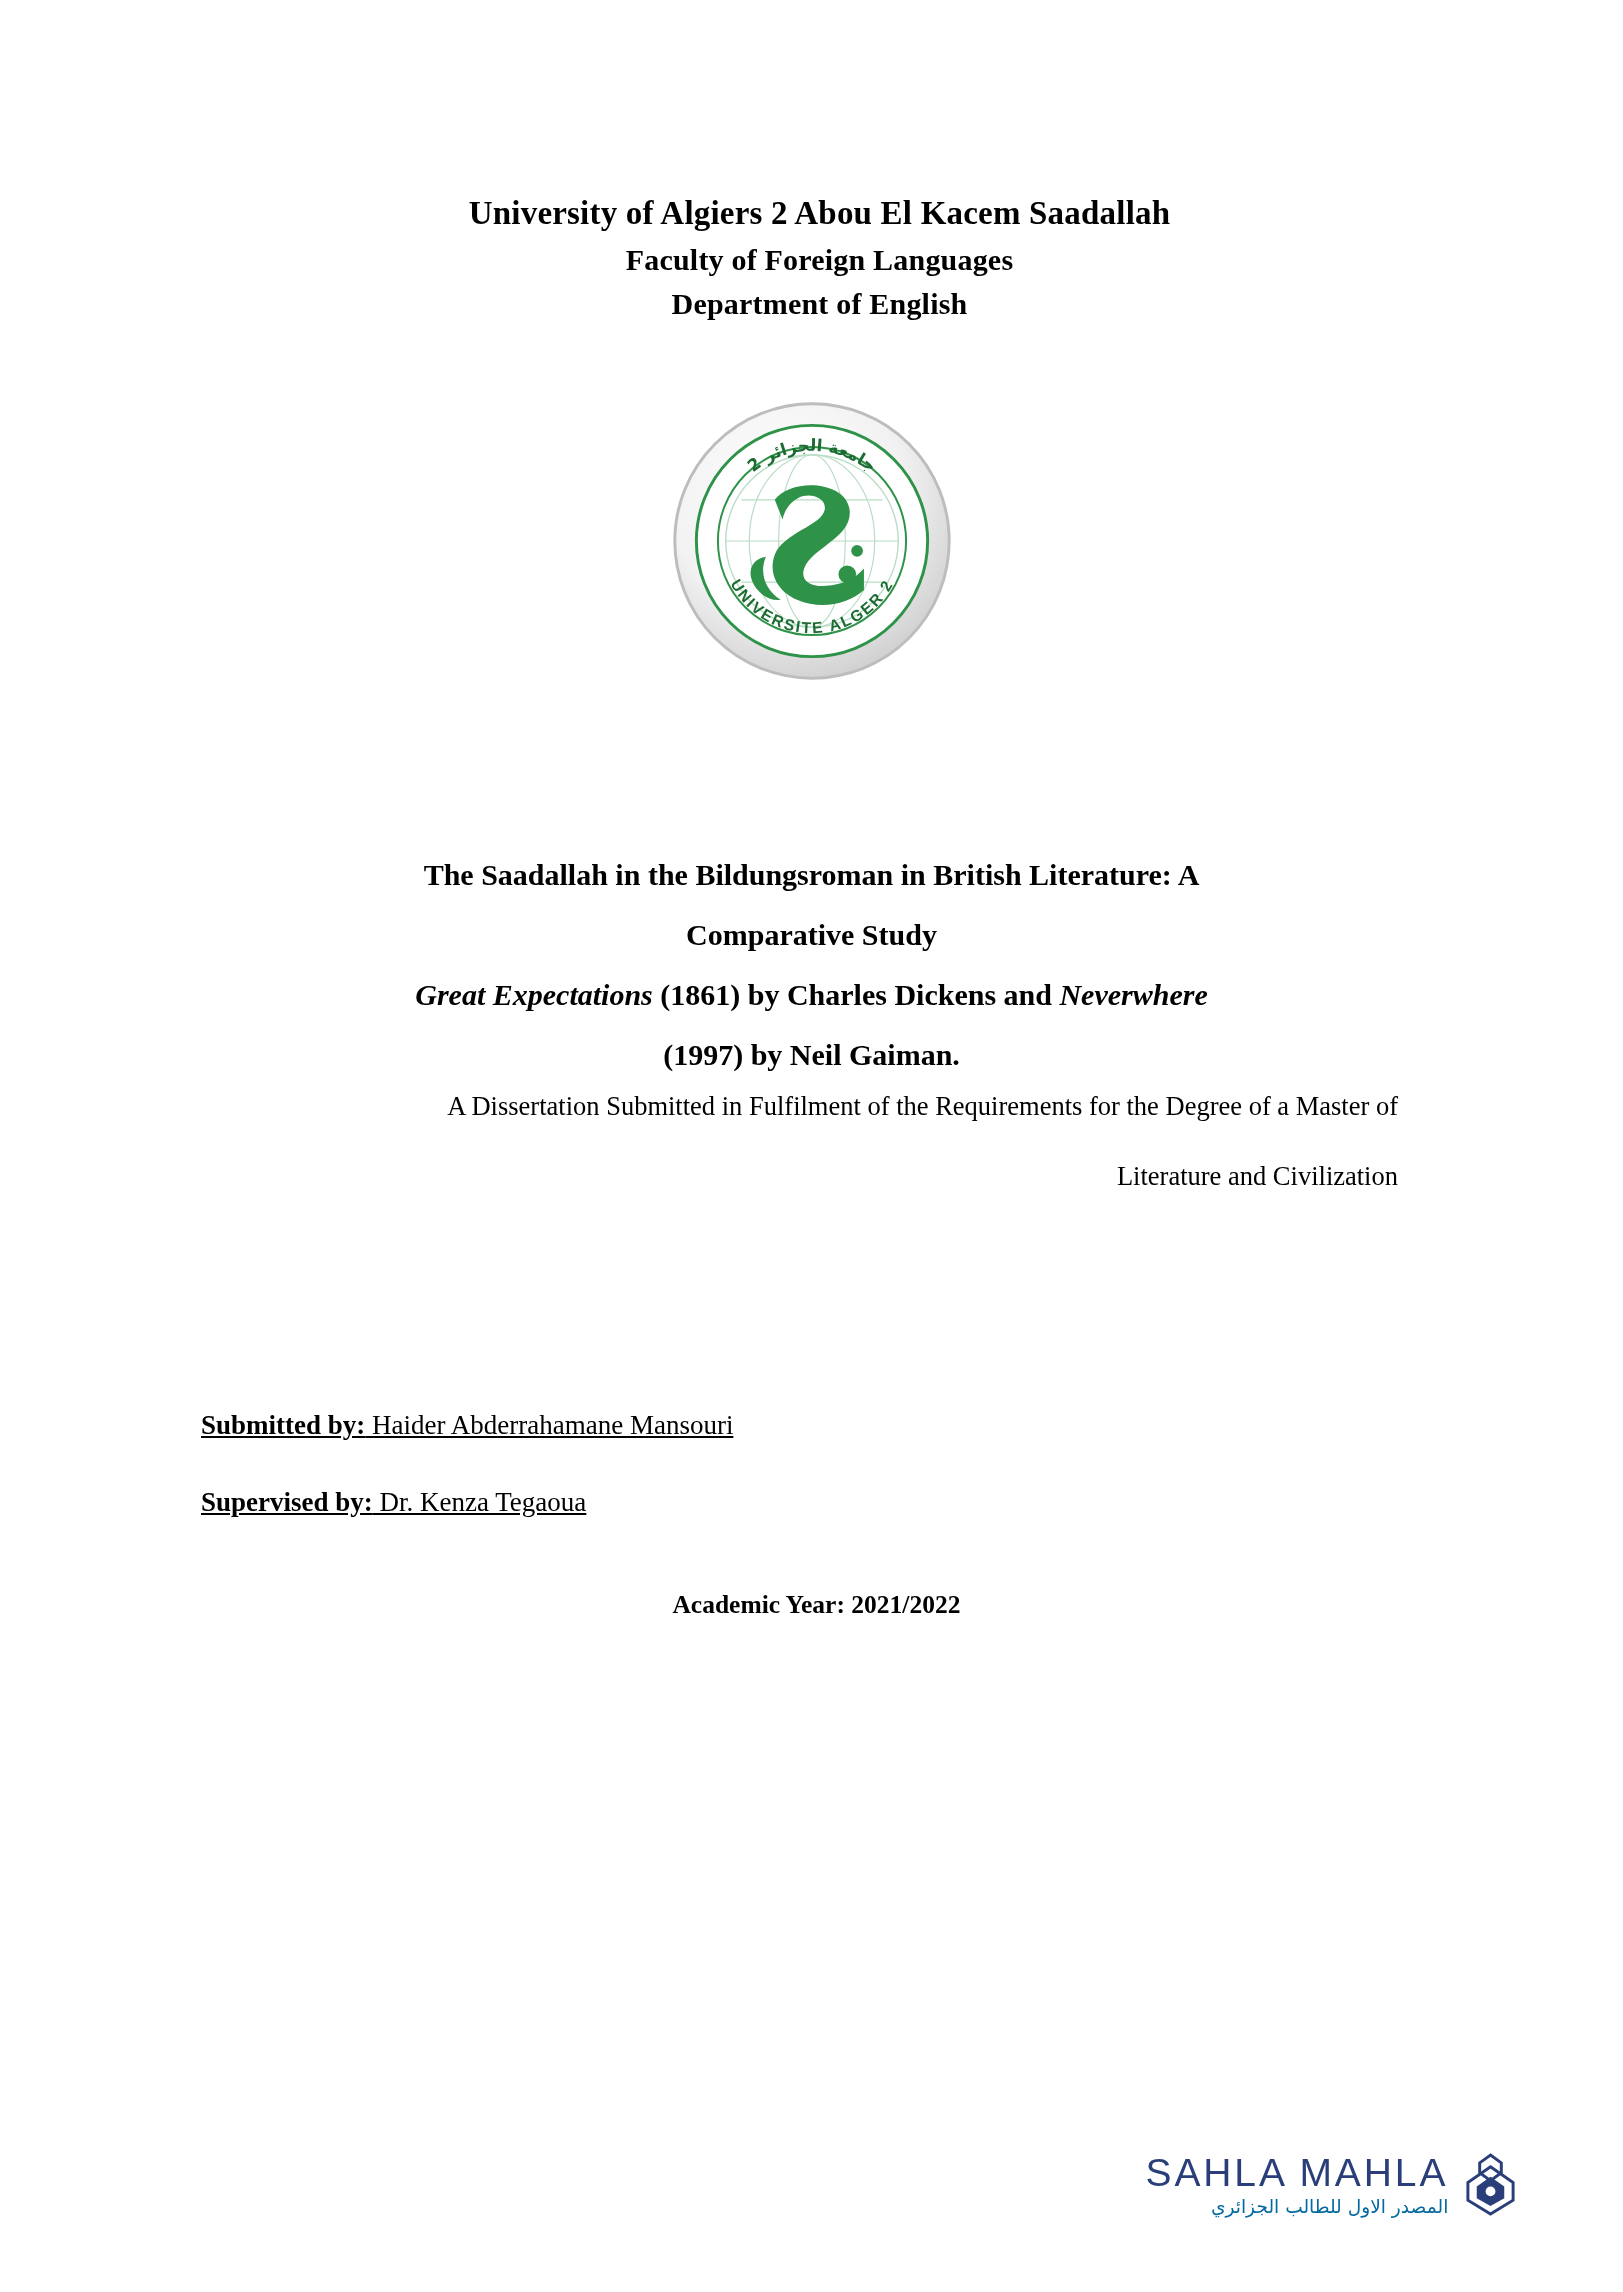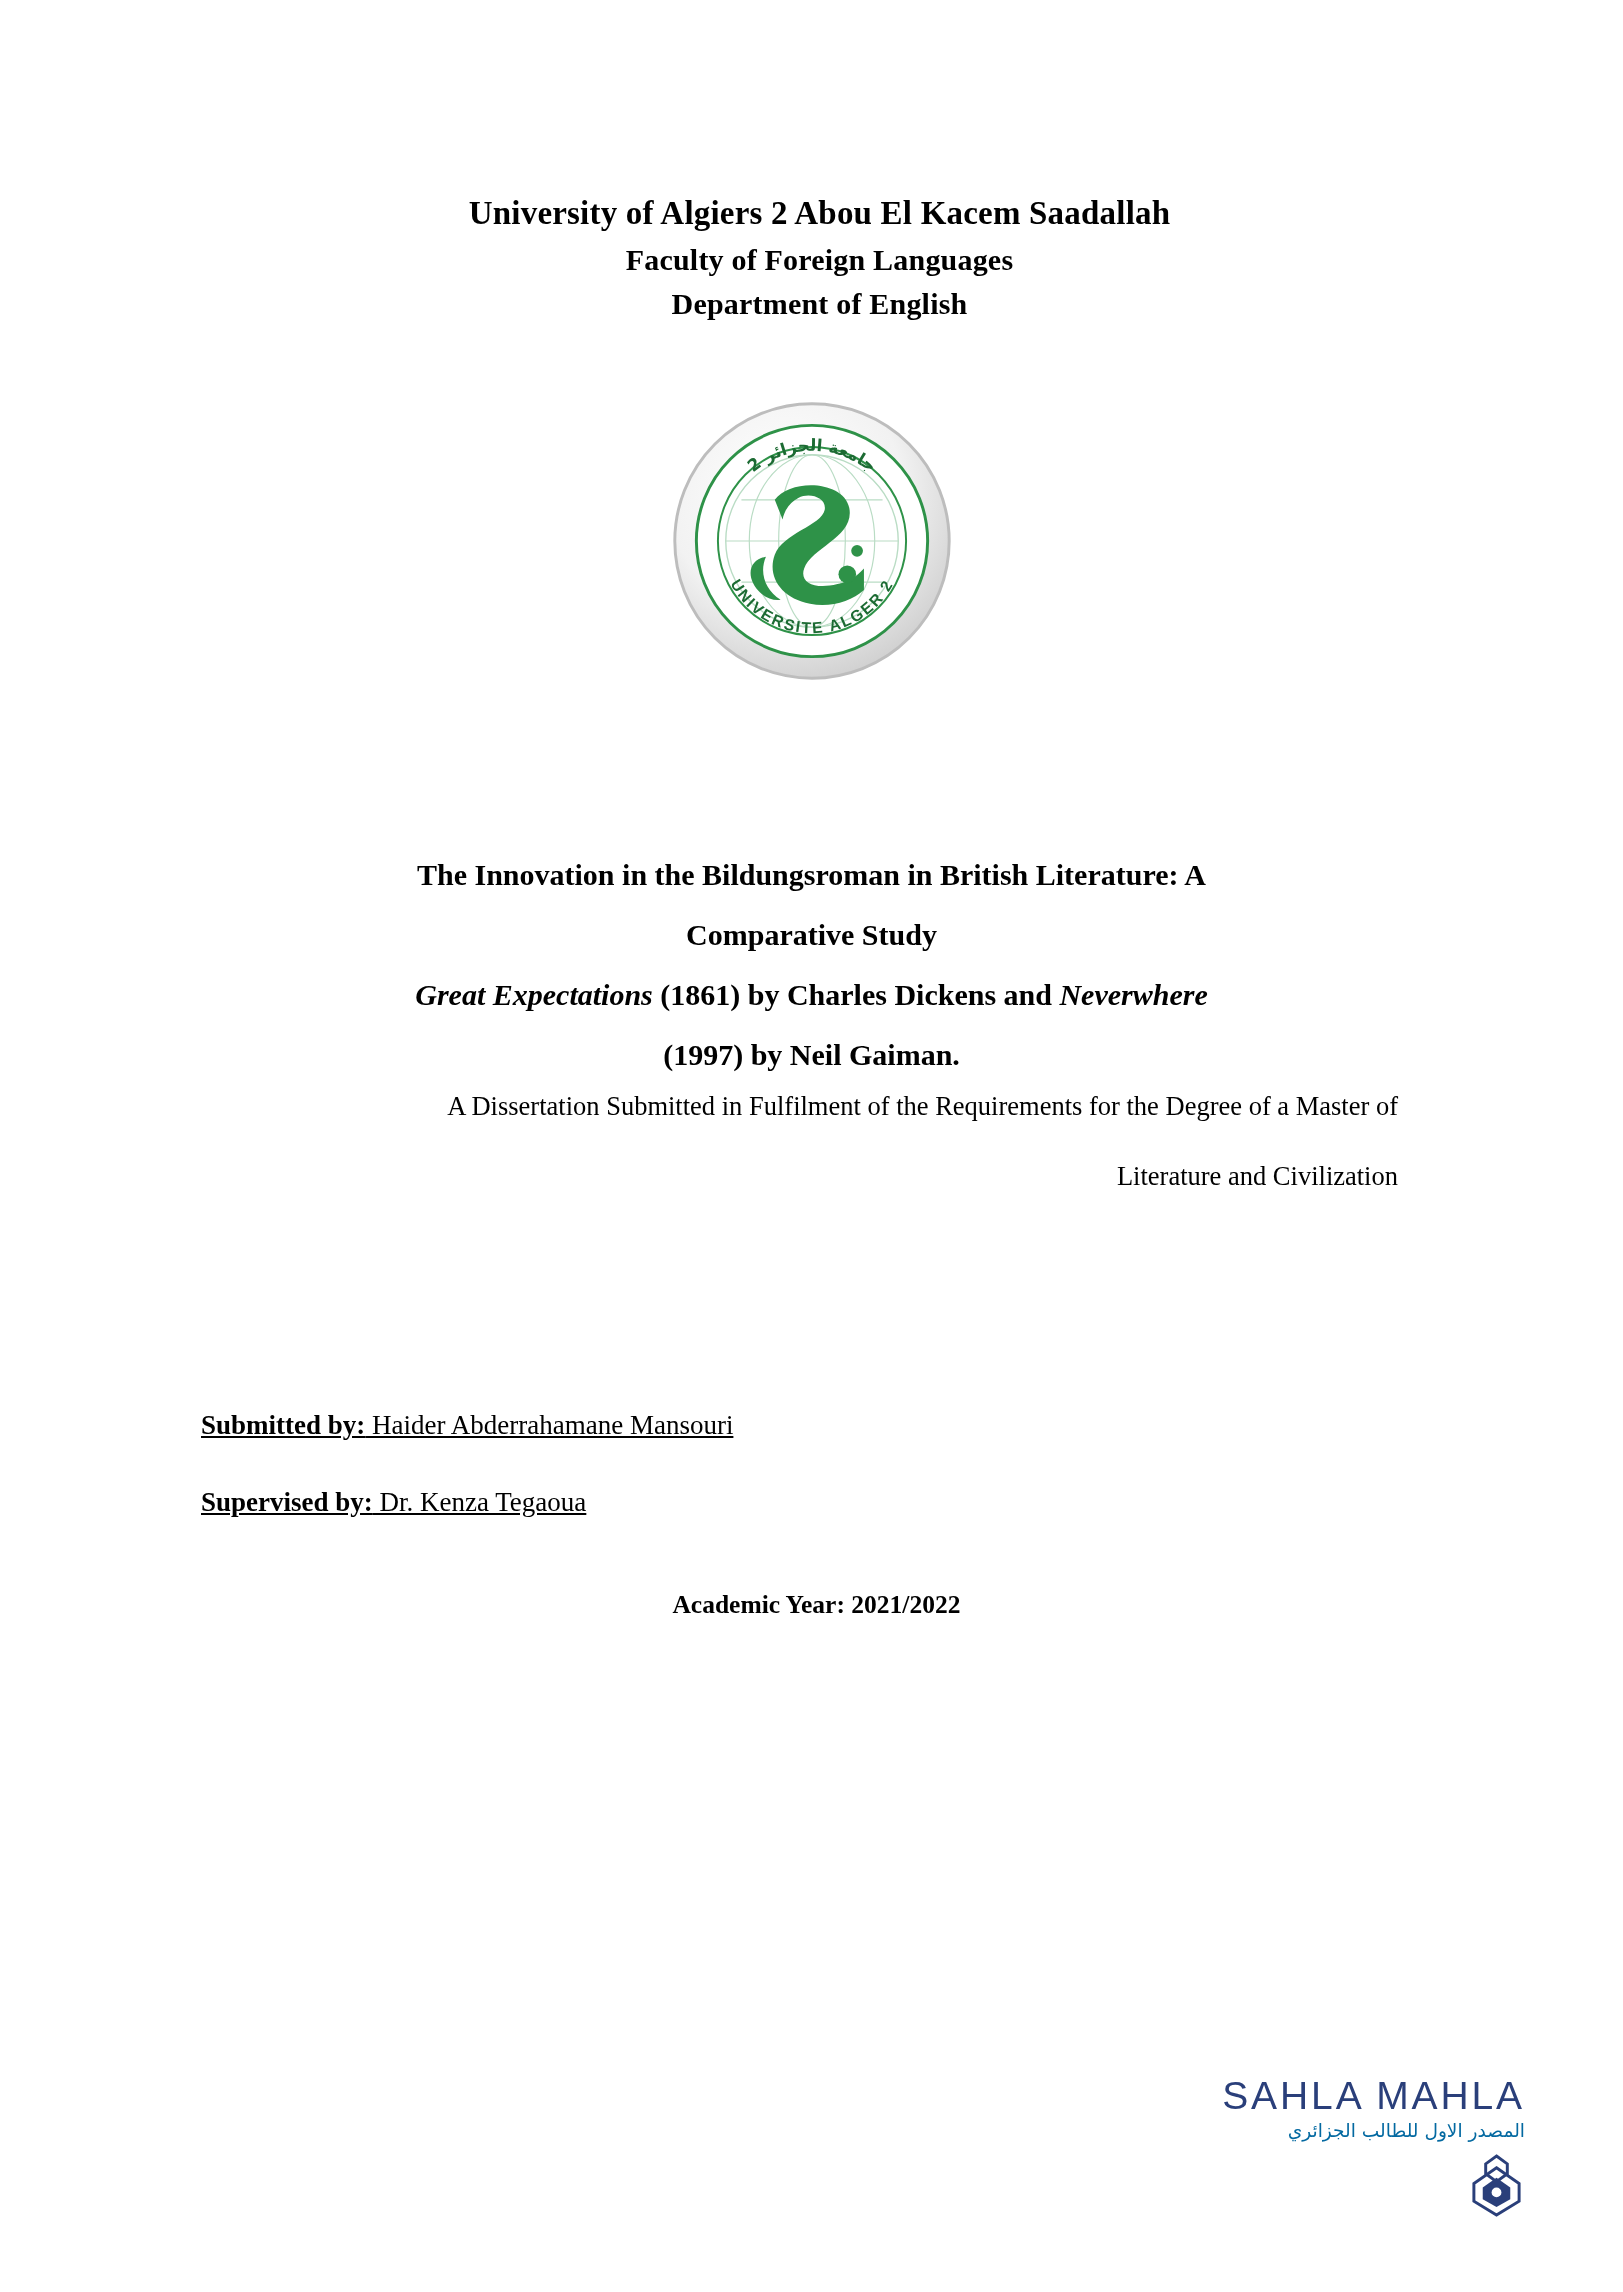--- a/index.html
+++ b/index.html
@@ -95,26 +95,25 @@
     margin-top: 71px;
     text-align: center;
     font-size: 25.5px;
     font-weight: bold;
     padding-left: 9.8px;
   }
 
   
   .watermark {
     position: absolute;
-    right: 98px;
+    right: 104px;
     bottom: 76px;
     display: flex;
-    align-items: flex-end;
+    align-items: flex-start;
     gap: 13.7px;
-    flex-direction: column;
   }
   .wm-text {
     text-align: right;
     line-height: 1;
   }
   .wm-main {
     font-family: "Liberation Sans", sans-serif;
     font-size: 39px;
     letter-spacing: 2.9px;
     color: #2a3f7a;
@@ -176,21 +175,21 @@
           <textPath href="#arcTop" startOffset="50%" text-anchor="middle">جامعة الجزائر 2</textPath>
         </text>
         <text font-family="Liberation Sans, sans-serif" font-size="16" fill="#1c6b33" font-weight="bold" letter-spacing="2">
           <textPath href="#arcBottom" startOffset="50%" text-anchor="middle">UNIVERSITE ALGER 2</textPath>
         </text>
       </svg>
     </div>
   </div>
 
   <div class="title-block">
-    <span class="t-line">The Innovation in the Bildungsroman in British Literature: A</span>
+    <span class="t-line">The Saadallah in the Bildungsroman in British Literature: A</span>
     <span class="t-line">Comparative Study</span>
     <span class="t-line"><em>Great Expectations</em><span> (1861) by Charles Dickens and </span><em>Neverwhere</em></span>
     <span class="t-line">(1997) by Neil Gaiman.</span>
   </div>
 
   <div class="degree-block">
     <span class="d1">A Dissertation Submitted in Fulfilment of the Requirements for the Degree of a Master of</span>
     <span class="d2">Literature and Civilization</span>
   </div>
 

